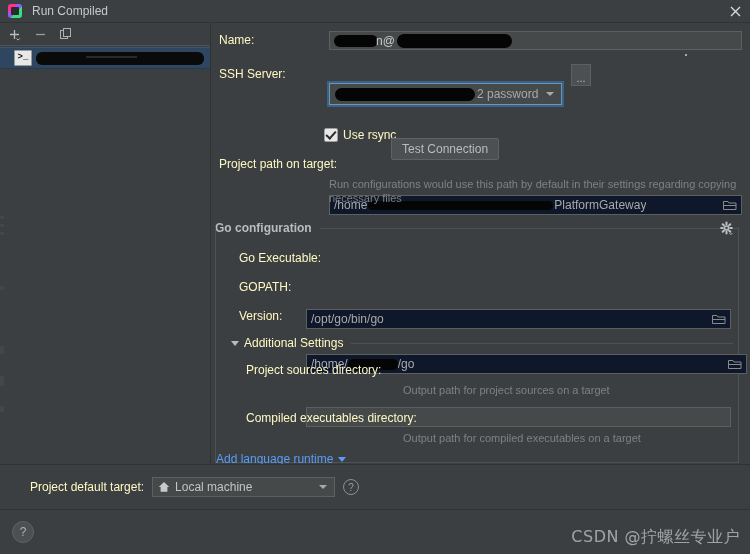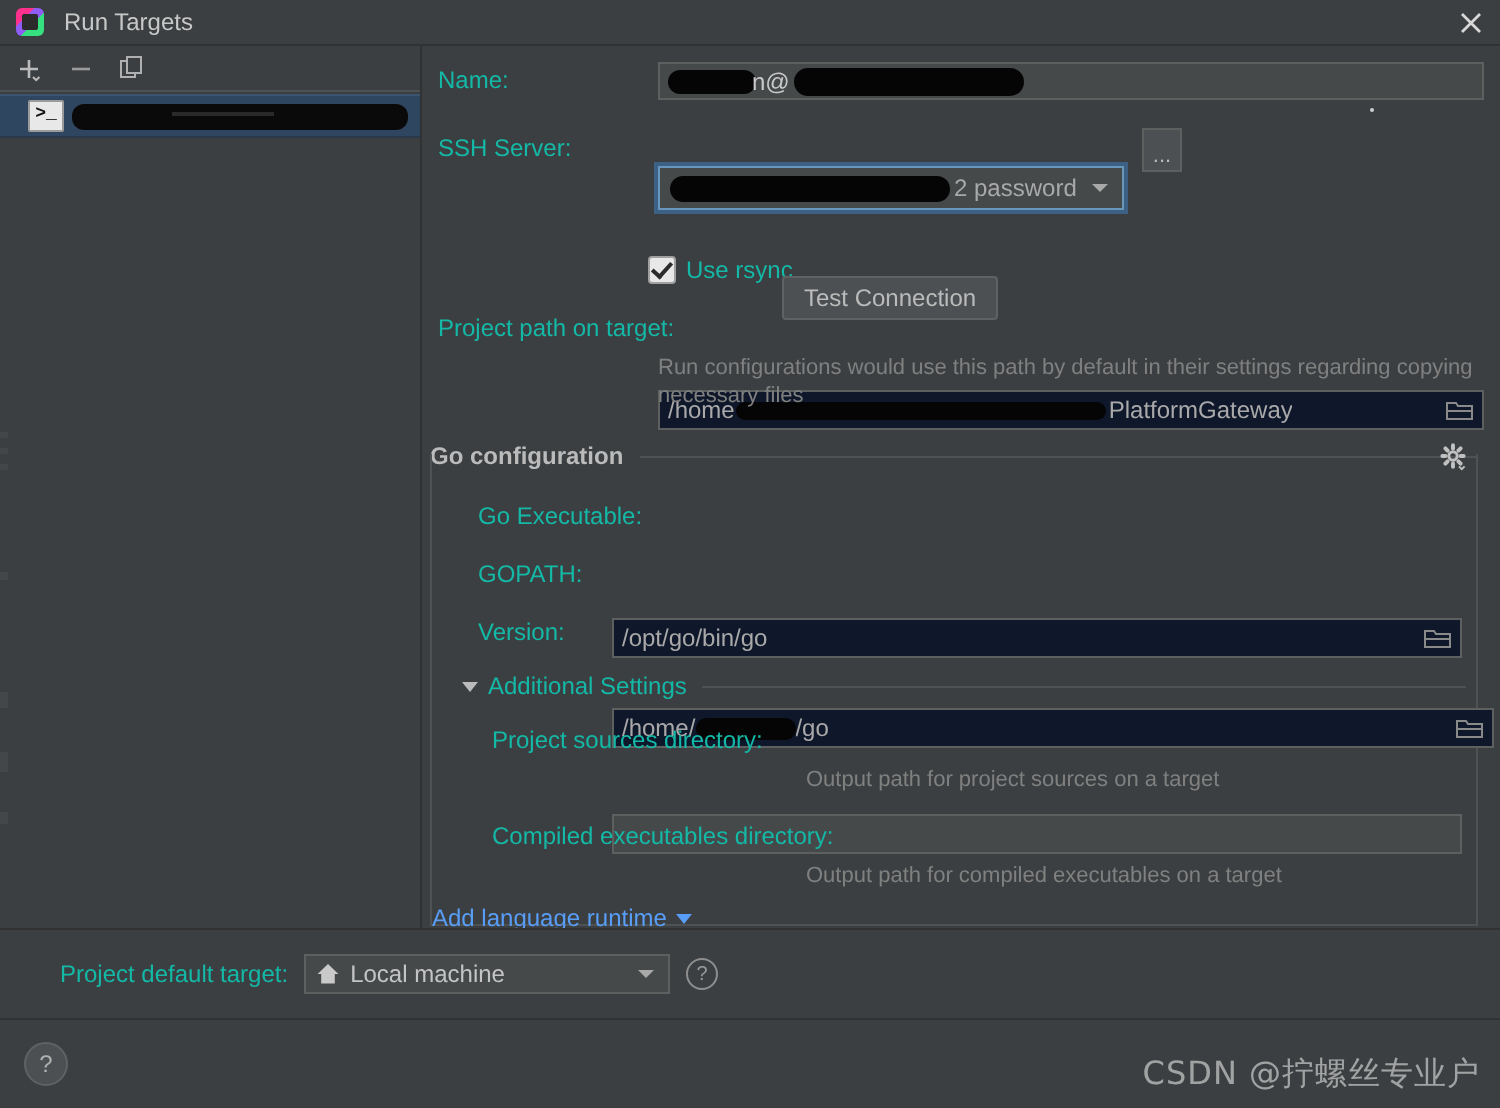--- a/index.html
+++ b/index.html
@@ -156,21 +156,21 @@
     position: relative;
     overflow: hidden;
     padding: 0;
   }
   .form-row {
     display: flex;
     align-items: center;
     position: absolute;
   }
   .lbl {
-    color: #14b8a6;
+    color: #fef9c3;
     font-size: 12px;
     white-space: nowrap;
   }
   .field {
     background: #45494a;
     border: 1px solid #5e6060;
     height: 20px;
     box-sizing: border-box;
     color: #a9a9a9;
     font-size: 12px;
@@ -413,21 +413,21 @@
     border-radius: 50%;
   }
 </style>
 </head>
 <body>
 
 <div class="dialog">
 
   <div class="titlebar">
     <div class="app-icon"></div>
-    <div class="title-text">Run Targets</div>
+    <div class="title-text">Run Compiled</div>
     <div class="close-btn">
       <svg width="11" height="11" viewBox="0 0 11 11">
         <path d="M1 1 L10 10 M10 1 L1 10" stroke="#d8d8d8" stroke-width="1.4" fill="none"></path>
       </svg>
     </div>
   </div>
 
   <div class="content">
 
     <div class="left-panel">

